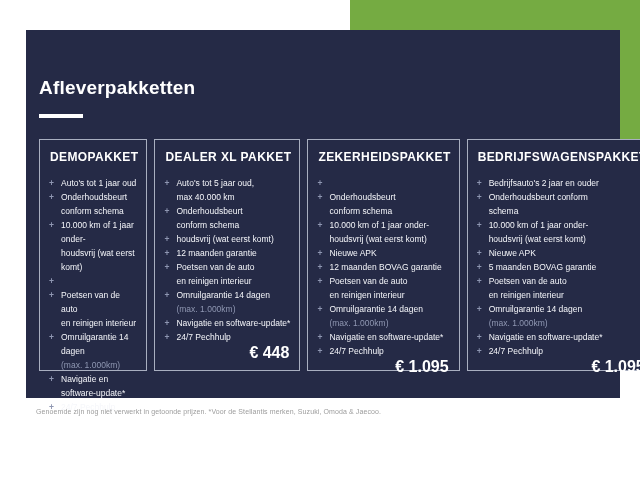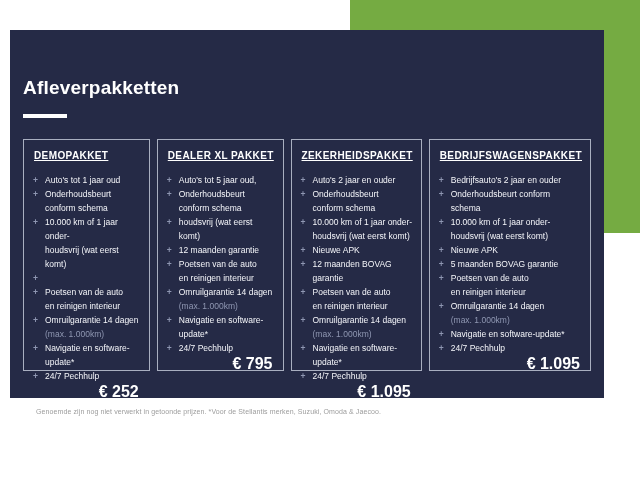--- a/index.html
+++ b/index.html
@@ -16,21 +16,21 @@
   body{
     width:640px;height:480px;position:relative;overflow:hidden;
     background:var(--page_bg);
     font-family:"Liberation Sans", sans-serif;
   }
   .green-block{
     position:absolute;left:350px;top:0;width:290px;height:233px;
     background:var(--accent_green);
   }
   .panel{
-    position:absolute;left:10px;top:30px;width:594px;height:368px;
+    position:absolute;left:26px;top:30px;width:594px;height:368px;
     background:var(--panel_bg);
     padding:0 13px;box-sizing:border-box;
   }
   .page-title{
     margin-top:47px;
     color:var(--title_text);
     font-size:19px;font-weight:bold;letter-spacing:0.2px;
   }
   .title-underline{
     width:44px;height:4px;background:#ffffff;margin-top:15px;
@@ -39,22 +39,22 @@
     display:flex;gap:7px;margin-top:21px;
   }
   .card{
     flex:1 1 0;height:232px;box-sizing:border-box;
     border:1px solid var(--card_border);
     padding:10px 8px 9px 9px;
     display:flex;flex-direction:column;
     background:var(--panel_bg);
   }
   .card-header{
-    color:#ffffff;font-size:10px;font-weight:bold;letter-spacing:0.4px;
-    margin-left:1px;white-space:nowrap;text-decoration:underline;
+    color:#ffffff;font-size:12px;font-weight:bold;letter-spacing:0.4px;
+    margin-left:1px;white-space:nowrap;
   }
   .items{
     margin-top:12px;
     font-size:8.5px;line-height:14px;color:var(--text_primary);
   }
   .item{display:flex;}
   .plus{
     flex:0 0 12px;width:12px;color:var(--text_muted);font-weight:bold;
   }
   .item-text{flex:1;}
@@ -134,20 +134,21 @@
     <div class="price">€ 252</div>
   </div>
 
   <div class="card">
     <div class="card-header">DEALER XL PAKKET</div>
     <div class="items">
           <div class="item">
             <span class="plus">+</span>
             <span class="item-text">
               <div>Auto's tot 5 jaar oud,</div>
+              <div>max 40.000 km</div>
             </span>
           </div>
           <div class="item">
             <span class="plus">+</span>
             <span class="item-text">
               <div>Onderhoudsbeurt</div>
               <div>conform schema</div>
             </span>
           </div>
           <div class="item">
@@ -182,31 +183,28 @@
               <div>Navigatie en software-update*</div>
             </span>
           </div>
           <div class="item">
             <span class="plus">+</span>
             <span class="item-text">
               <div>24/7 Pechhulp</div>
             </span>
           </div>
         </div>
-    <div class="price">€ 795</div>
+    <div class="price">€ 448</div>
   </div>
 
   <div class="card">
     <div class="card-header">ZEKERHEIDSPAKKET</div>
     <div class="items">
           <div class="item">
             <span class="plus">+</span>
-            <span class="item-text">
-              <div>Auto's 2 jaar en ouder</div>
-            </span>
           </div>
           <div class="item">
             <span class="plus">+</span>
             <span class="item-text">
               <div>Onderhoudsbeurt</div>
               <div>conform schema</div>
             </span>
           </div>
           <div class="item">
             <span class="plus">+</span>

